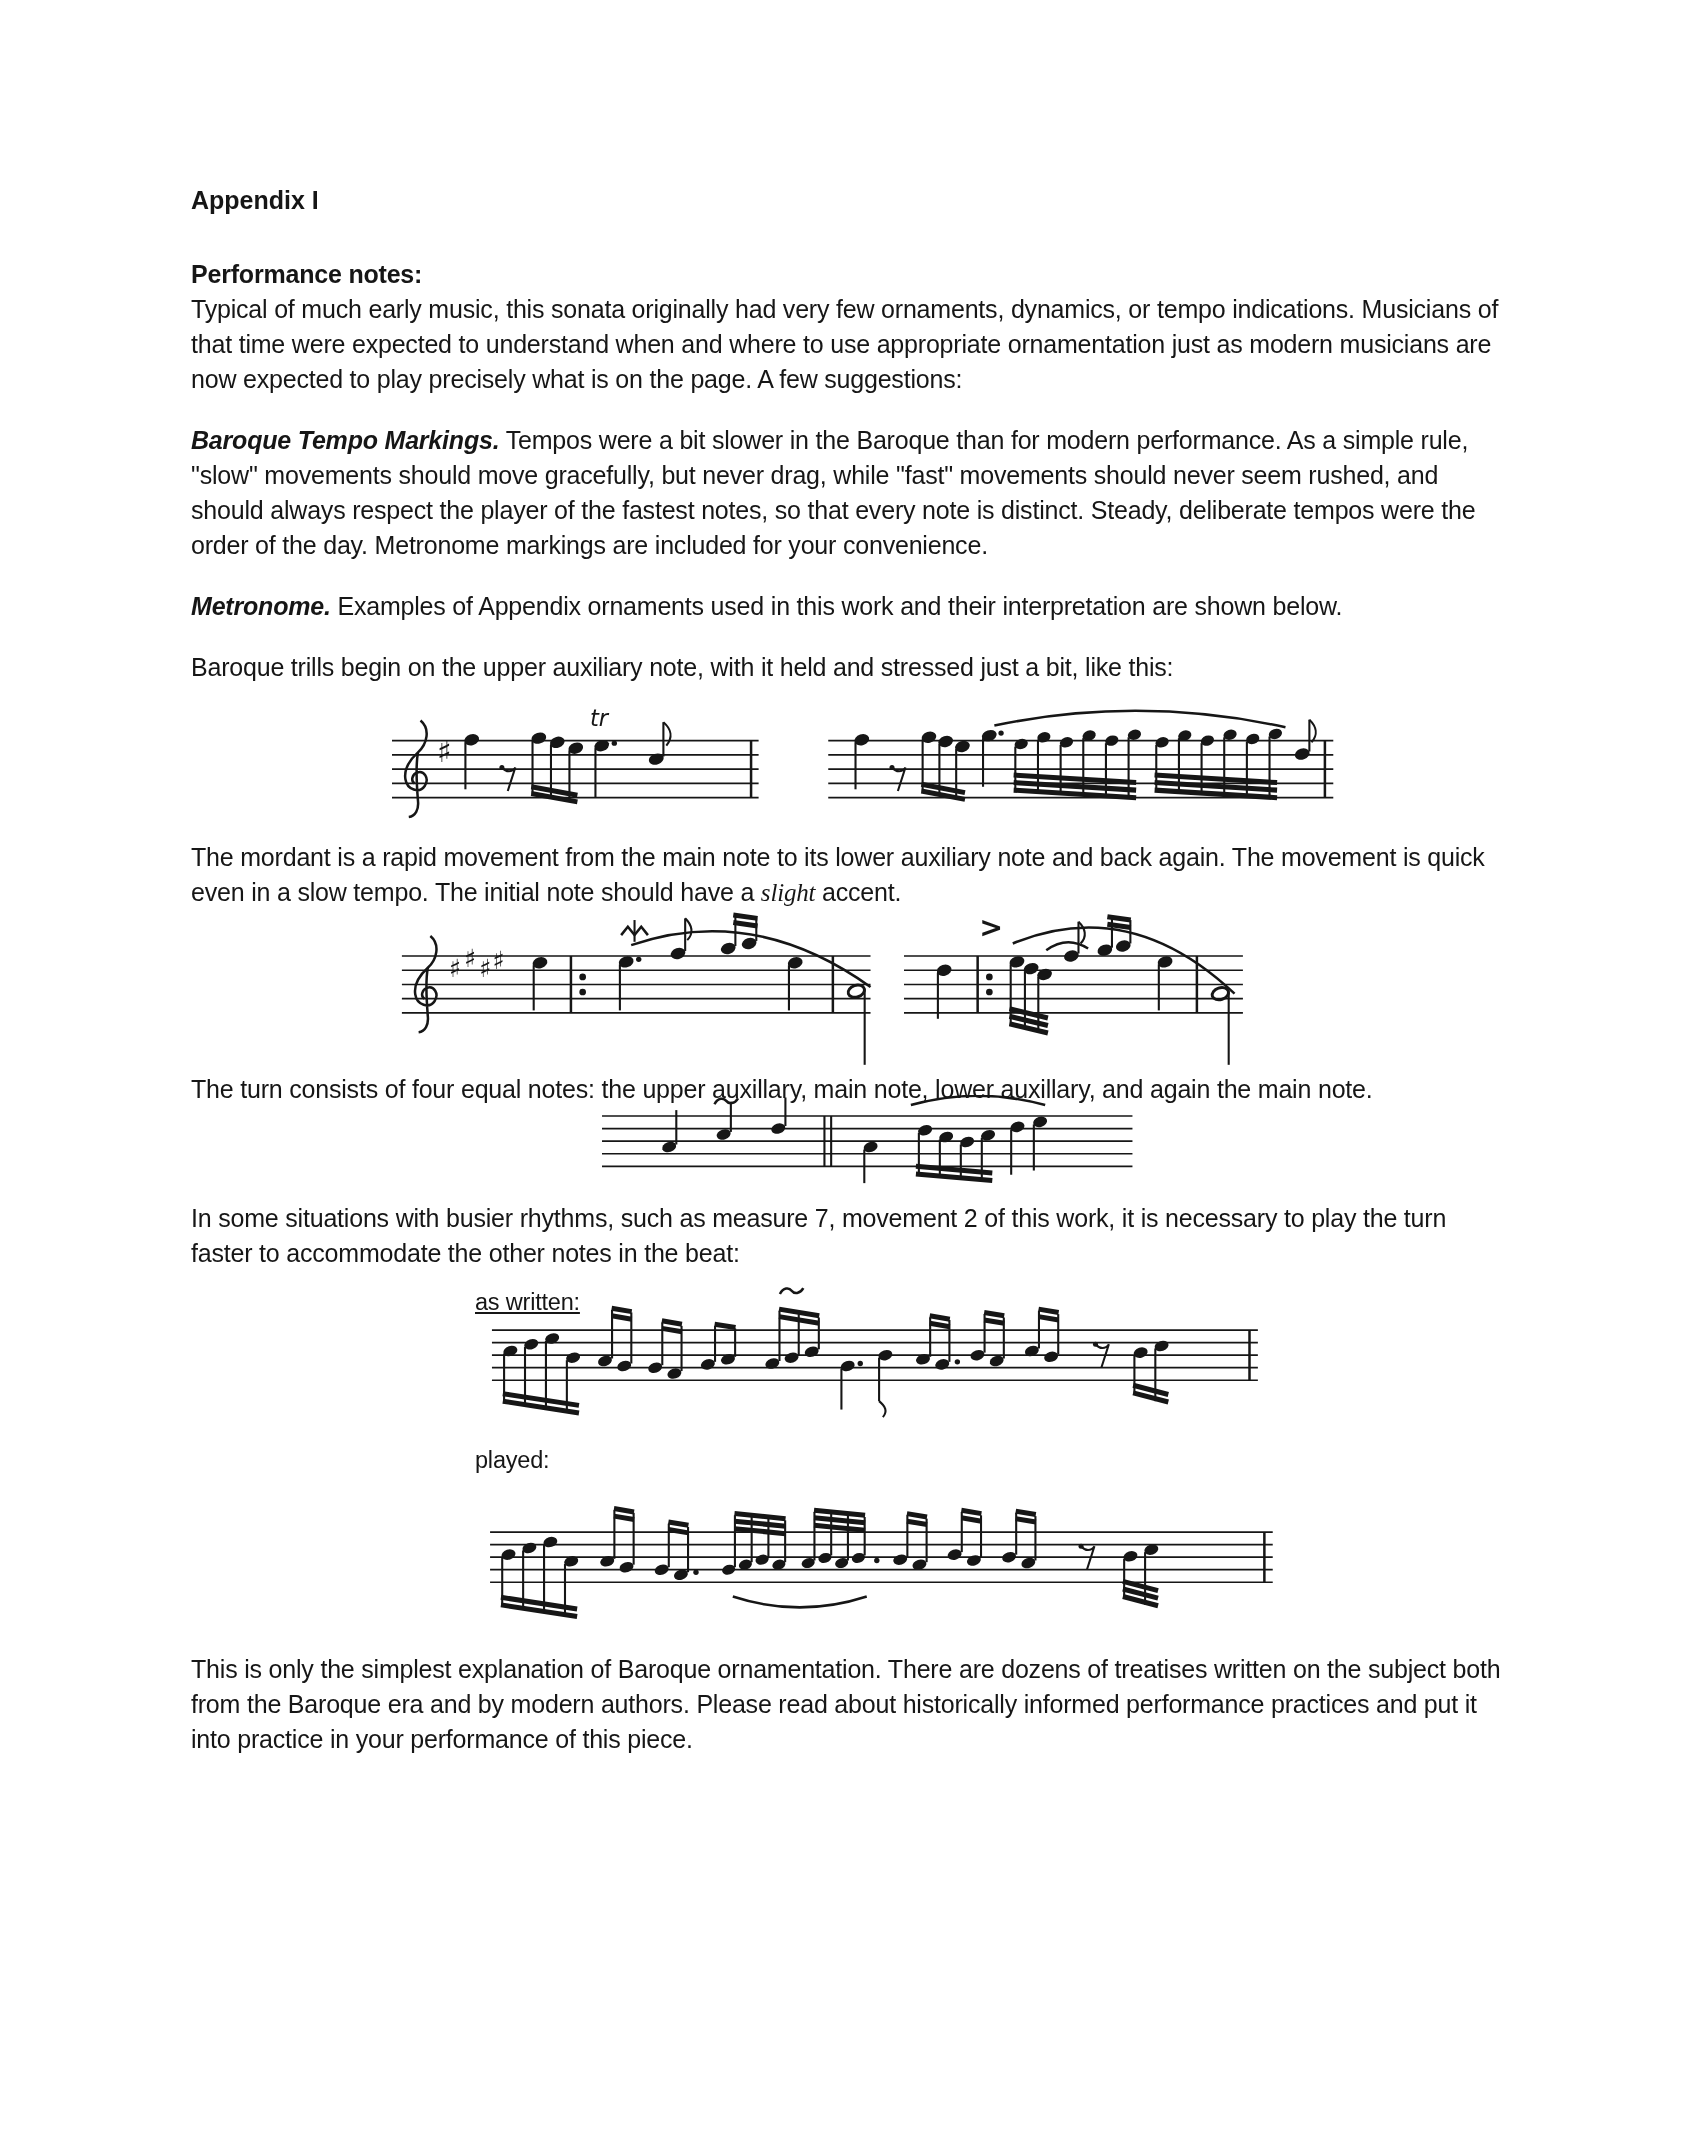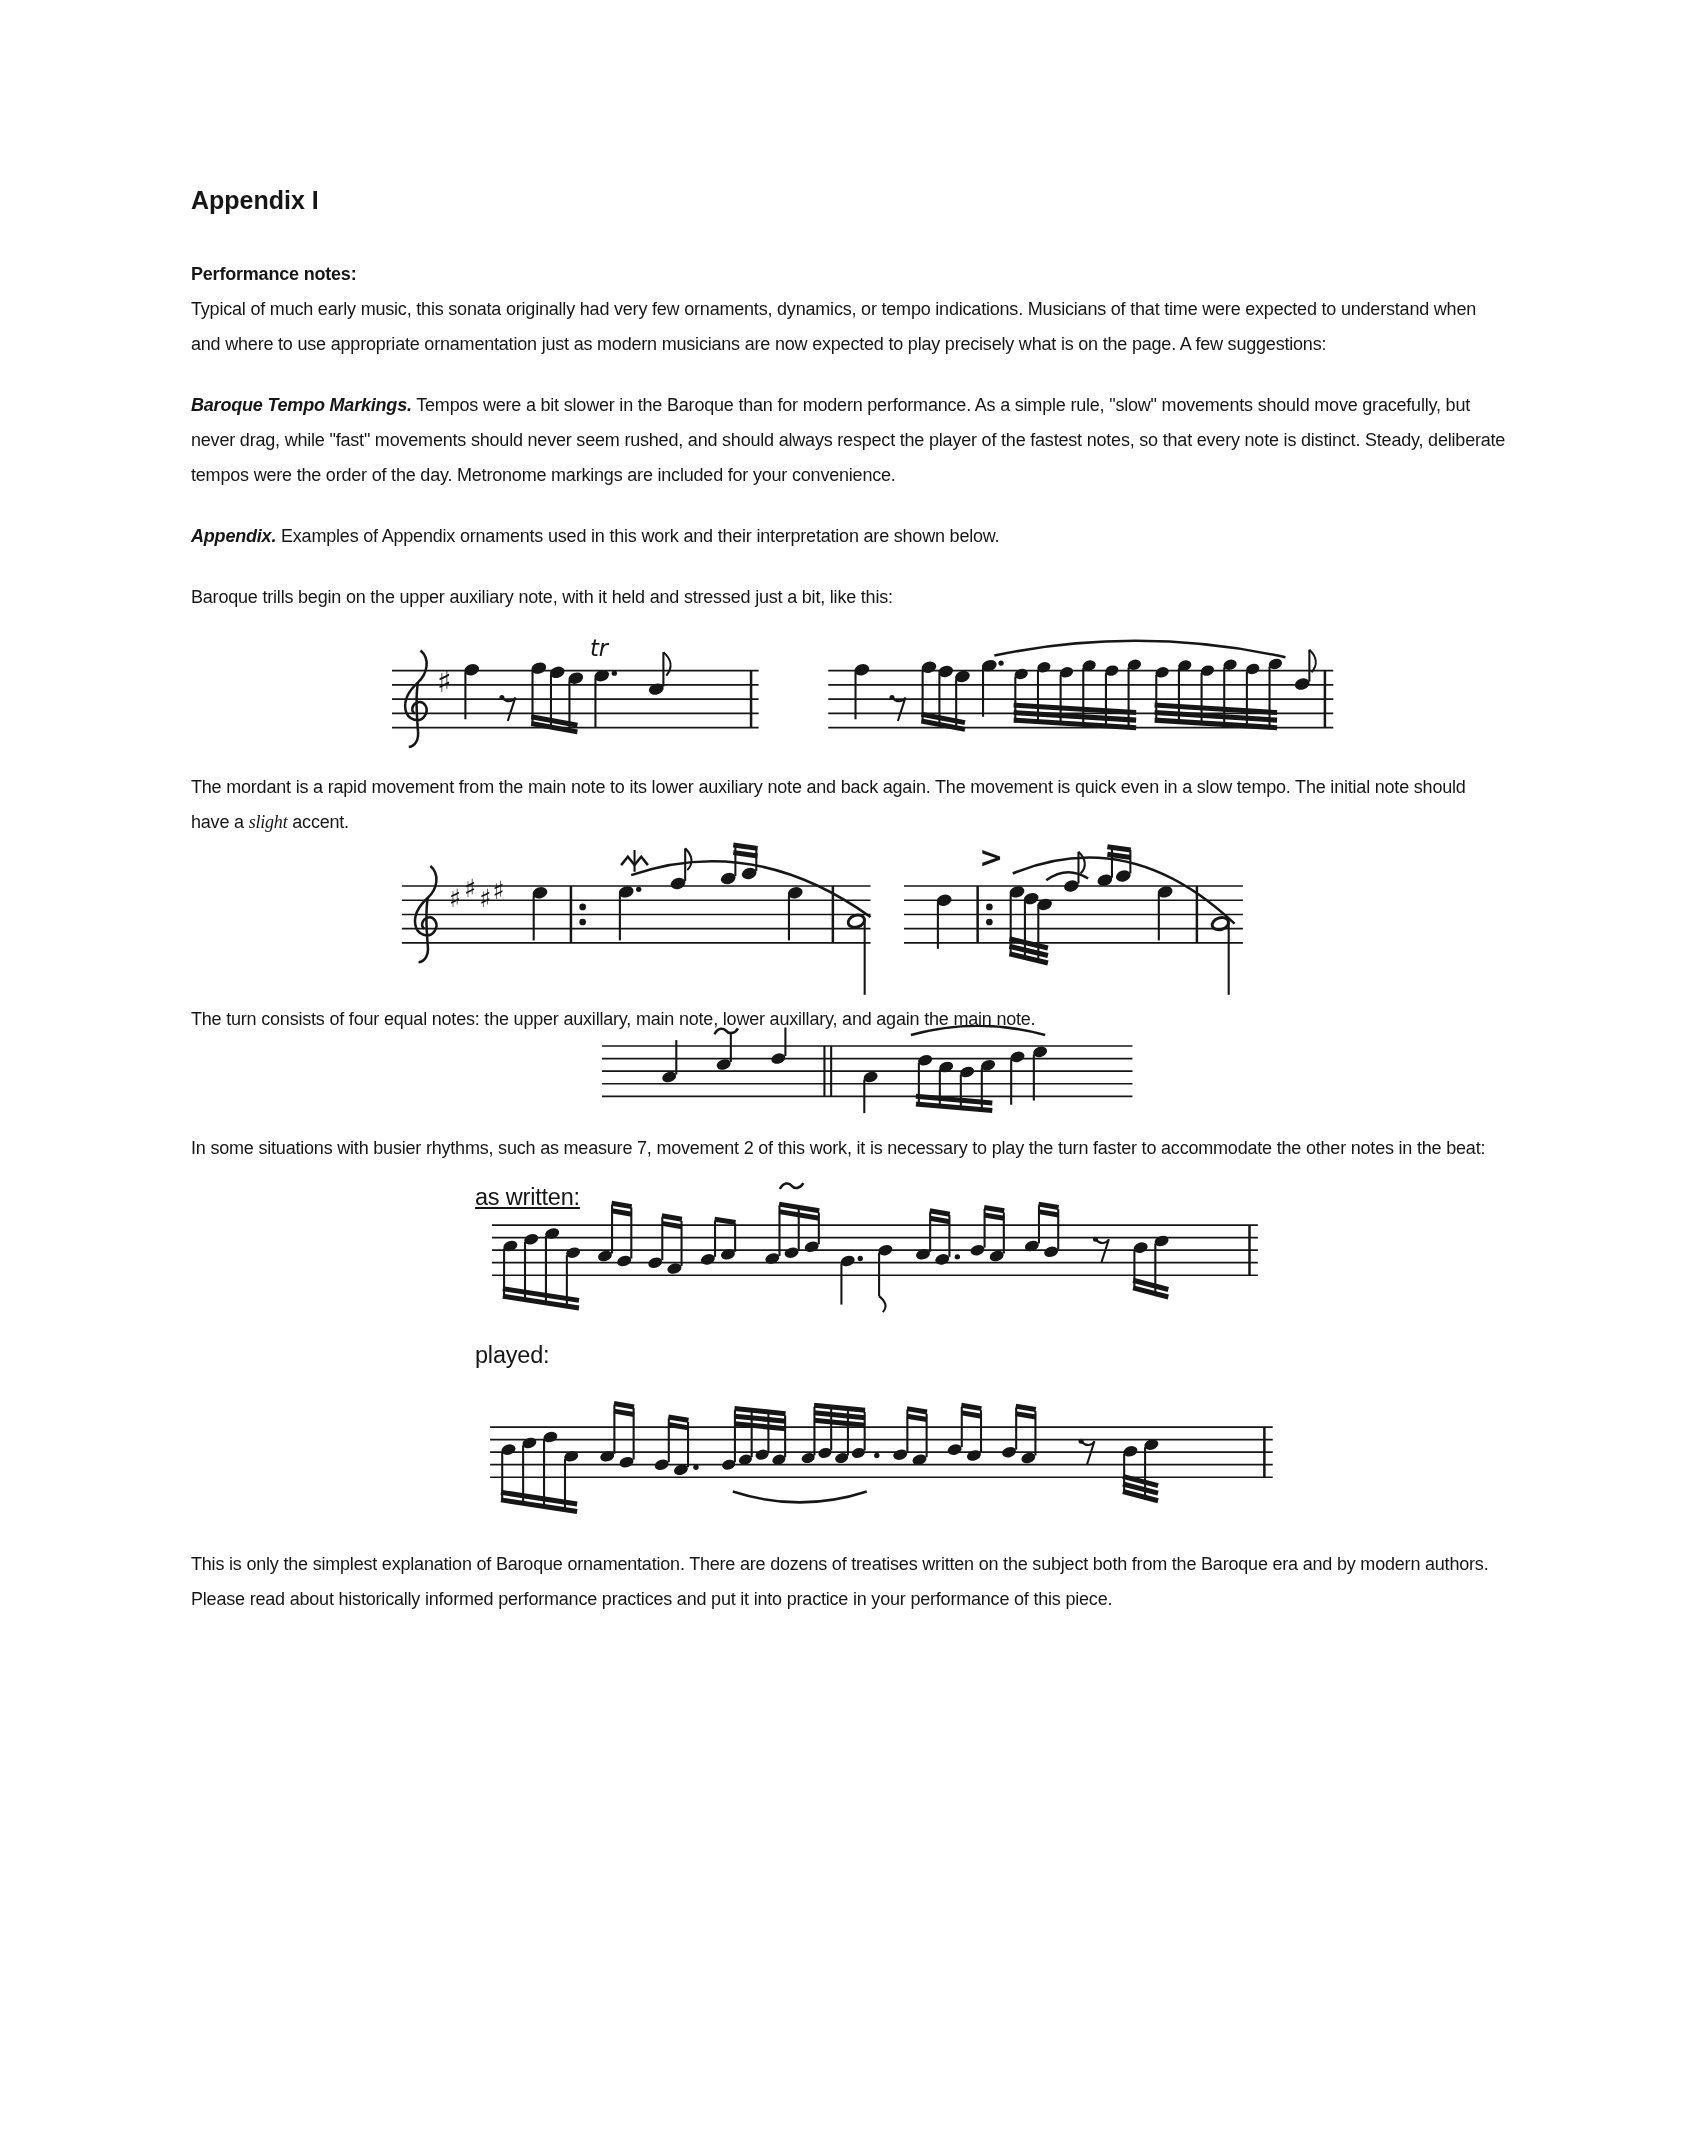--- a/index.html
+++ b/index.html
@@ -3,21 +3,21 @@
 <meta charset="utf-8">
 <style>
   html,body{margin:0;padding:0;}
   body{
     width:1704px;height:2148px;background:#ffffff;
     font-family:"Liberation Sans","DejaVu Sans",sans-serif;
     color:#161616;
   }
   .page{position:relative;box-sizing:border-box;width:1704px;height:2127px;
         padding:183px 198px 0 191px;overflow:hidden;}
-  p{margin:0;font-size:18px;line-height:35px;letter-spacing:-0.2px;}
+  p{margin:0;font-size:25px;line-height:35px;letter-spacing:-0.2px;}
   .title{font-size:25px;font-weight:700;margin-bottom:39px;letter-spacing:0;}
   .b{font-weight:700;}
   .bi{font-weight:700;font-style:italic;}
   .i{font-style:italic;font-family:Liberation Serif, serif;}
   .u{}
   .sp{margin-top:26px;}
   .fig{display:block;}
   .staff-line{stroke:#161616;stroke-width:2;fill:none;}
   .thin{stroke:#161616;stroke-width:2.5;fill:none;}
   .st3{stroke:#161616;stroke-width:3;fill:none;}
@@ -33,21 +33,21 @@
 
 <div class="page">
 
   <p class="title">Appendix I</p>
 
   <p class="b">Performance notes:</p>
   <p><span>Typical of much early music, this sonata originally had very few ornaments, dynamics, or tempo indications. Musicians of that time were expected to understand when and where to use appropriate ornamentation just as modern musicians are now expected to play precisely what is on the page.  A few suggestions:</span></p>
 
   <p class="sp"><span class="bi">Baroque Tempo Markings.</span><span> Tempos were a bit slower in the Baroque than for modern performance. As a simple rule, "slow" movements should move gracefully, but never drag, while "fast" movements should never seem rushed, and should always respect the player of the fastest notes, so that every note is distinct. Steady, deliberate tempos were the order of the day. Metronome markings are included for your convenience.</span></p>
 
-  <p class="sp"><span class="bi">Appendix.</span><span> Examples of Appendix ornaments used in this work and their interpretation are shown below.</span></p>
+  <p class="sp"><span class="bi">Metronome.</span><span> Examples of Appendix ornaments used in this work and their interpretation are shown below.</span></p>
 
   <p class="sp"><span class="u">Baroque trills</span><span> begin on the upper auxiliary note, with it held and stressed just a bit, like this:</span></p>
 
   <svg class="fig" style="margin:22px 0 1.7px 201px" width="948" height="126" viewBox="0 0 1130 150">
     <path class="staff-line" d="M0 40H437M0 57H437M0 74H437M0 91H437M0 108H437"></path>
     <path class="staff-line" d="M520 40H1122M520 57H1122M520 74H1122M520 91H1122M520 108H1122"></path>
     <path class="st3" d="M34 16 C46 26 42 44 31 54 C20 64 14 74 16 86 C18 99 33 103 39 94 C45 85 38 75 30 78 C24 80 22 88 27 91 M31 54 C28 70 29 88 31 112 C32 122 28 130 20 131"></path>
     <text class="mtext" x="54" y="66" font-size="36">♯</text>
     <ellipse class="note" cx="95" cy="39" rx="9" ry="6.5" transform="rotate(-18 95 39)"></ellipse>
       <line class="thin" x1="87.5" y1="42" x2="87.5" y2="98"></line>

